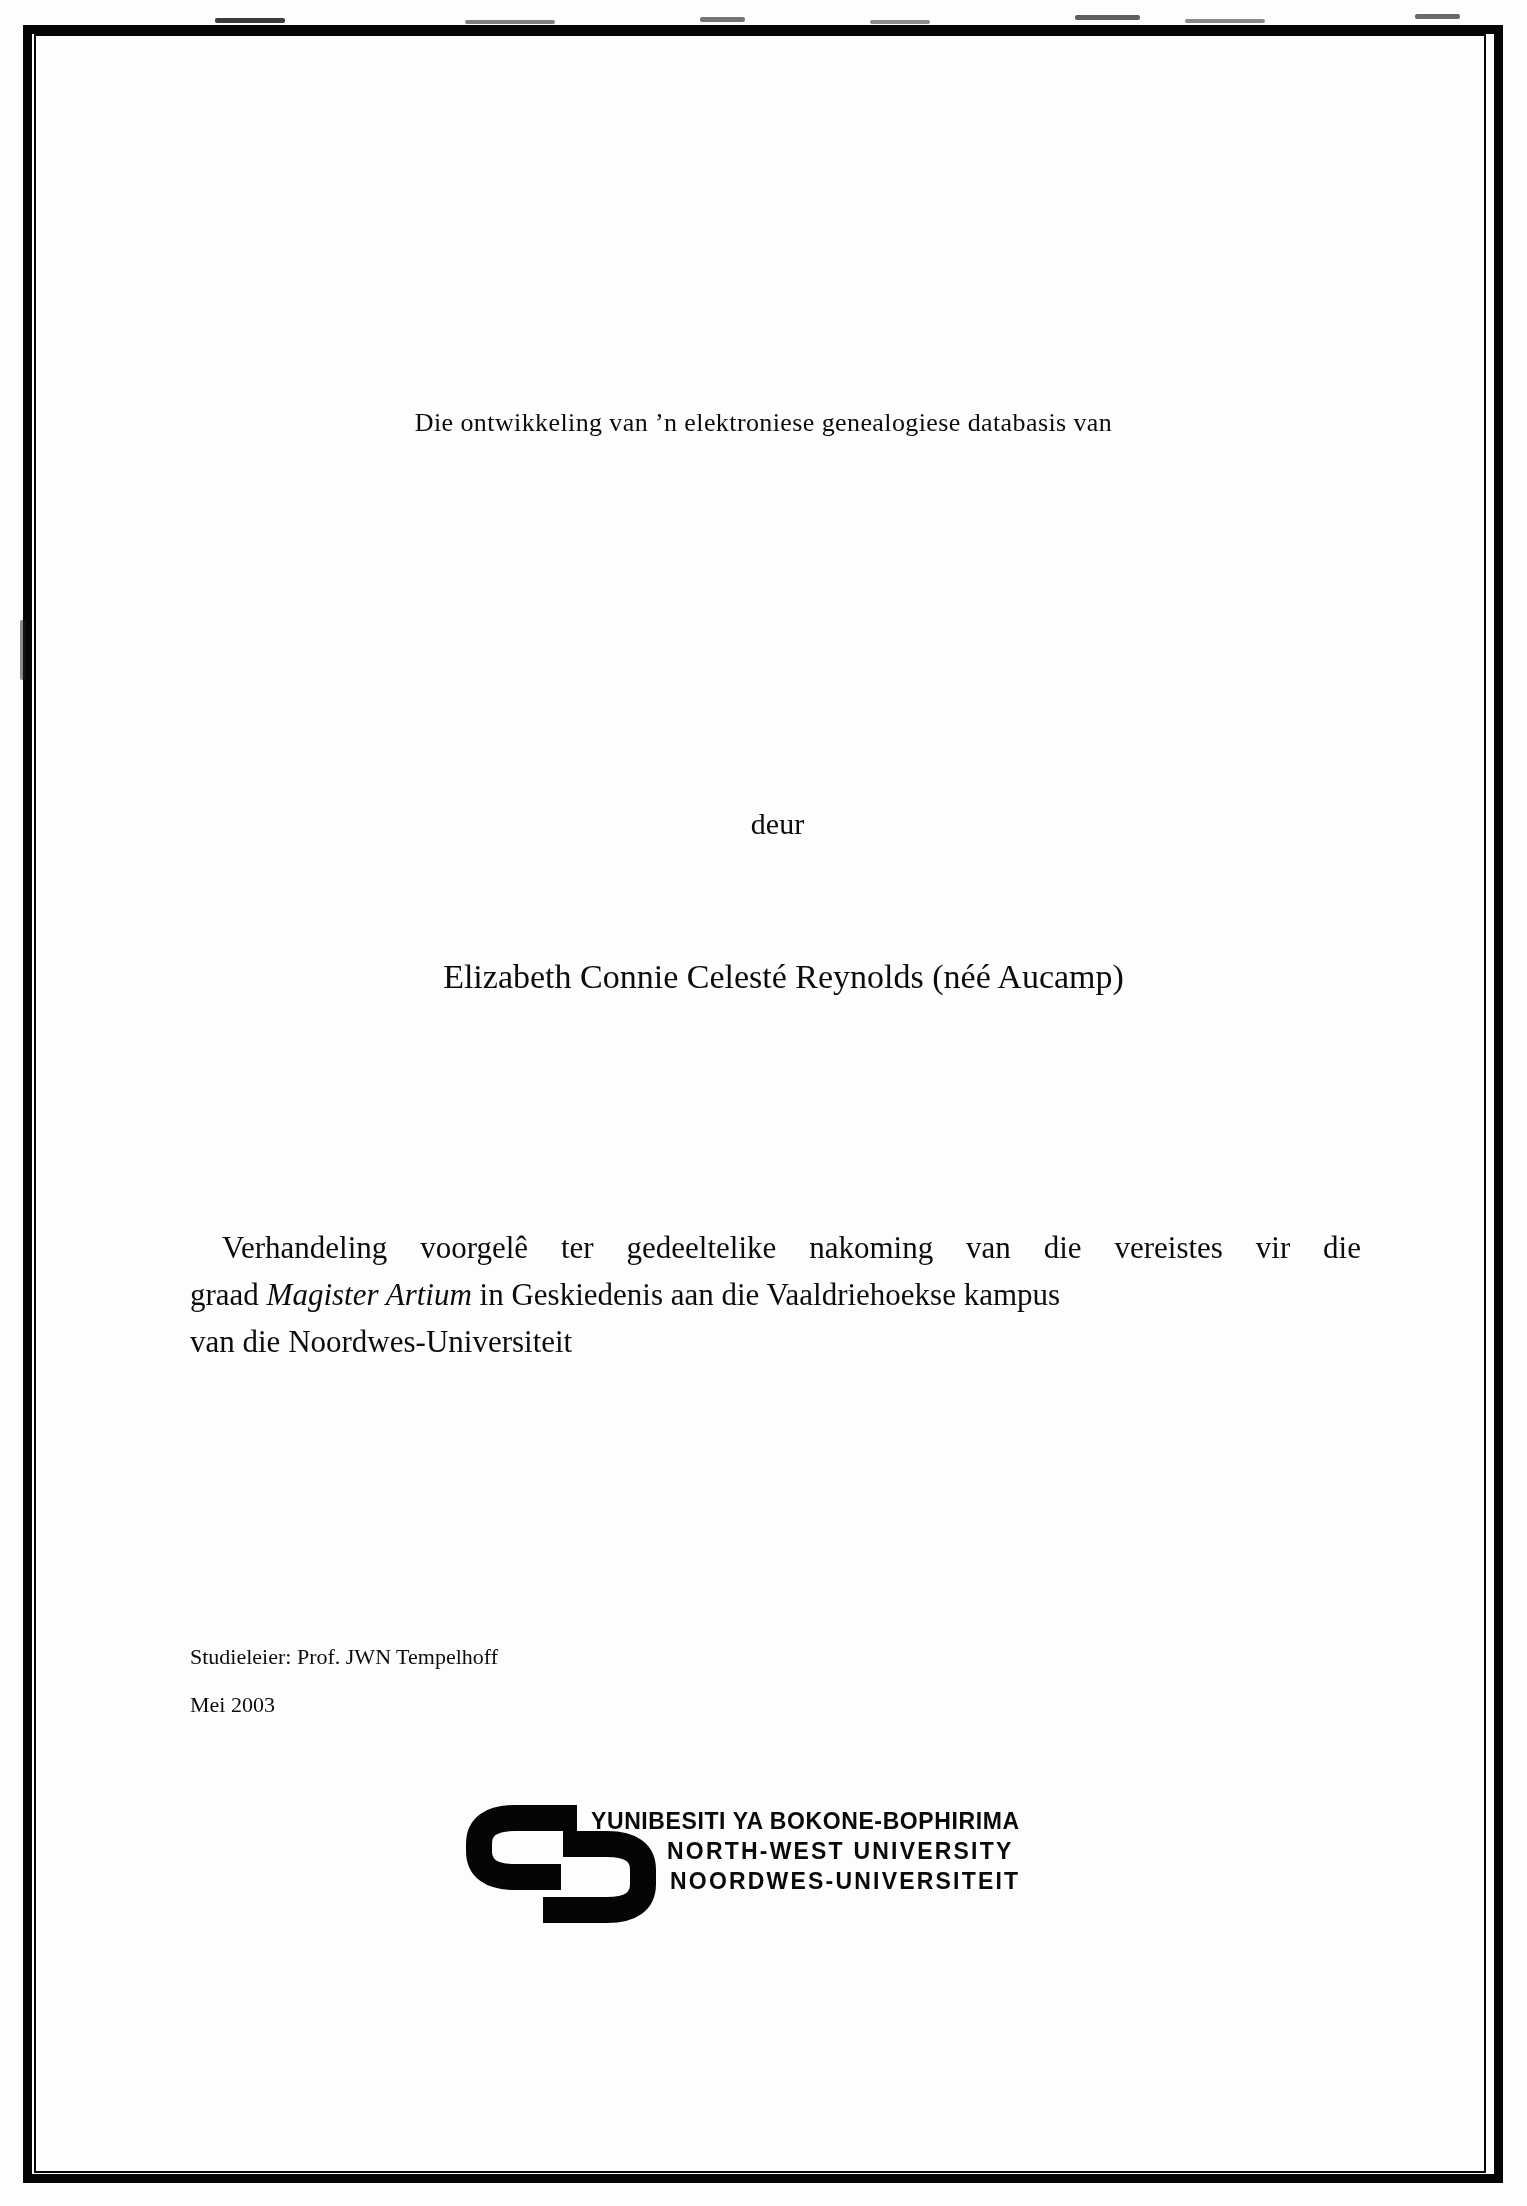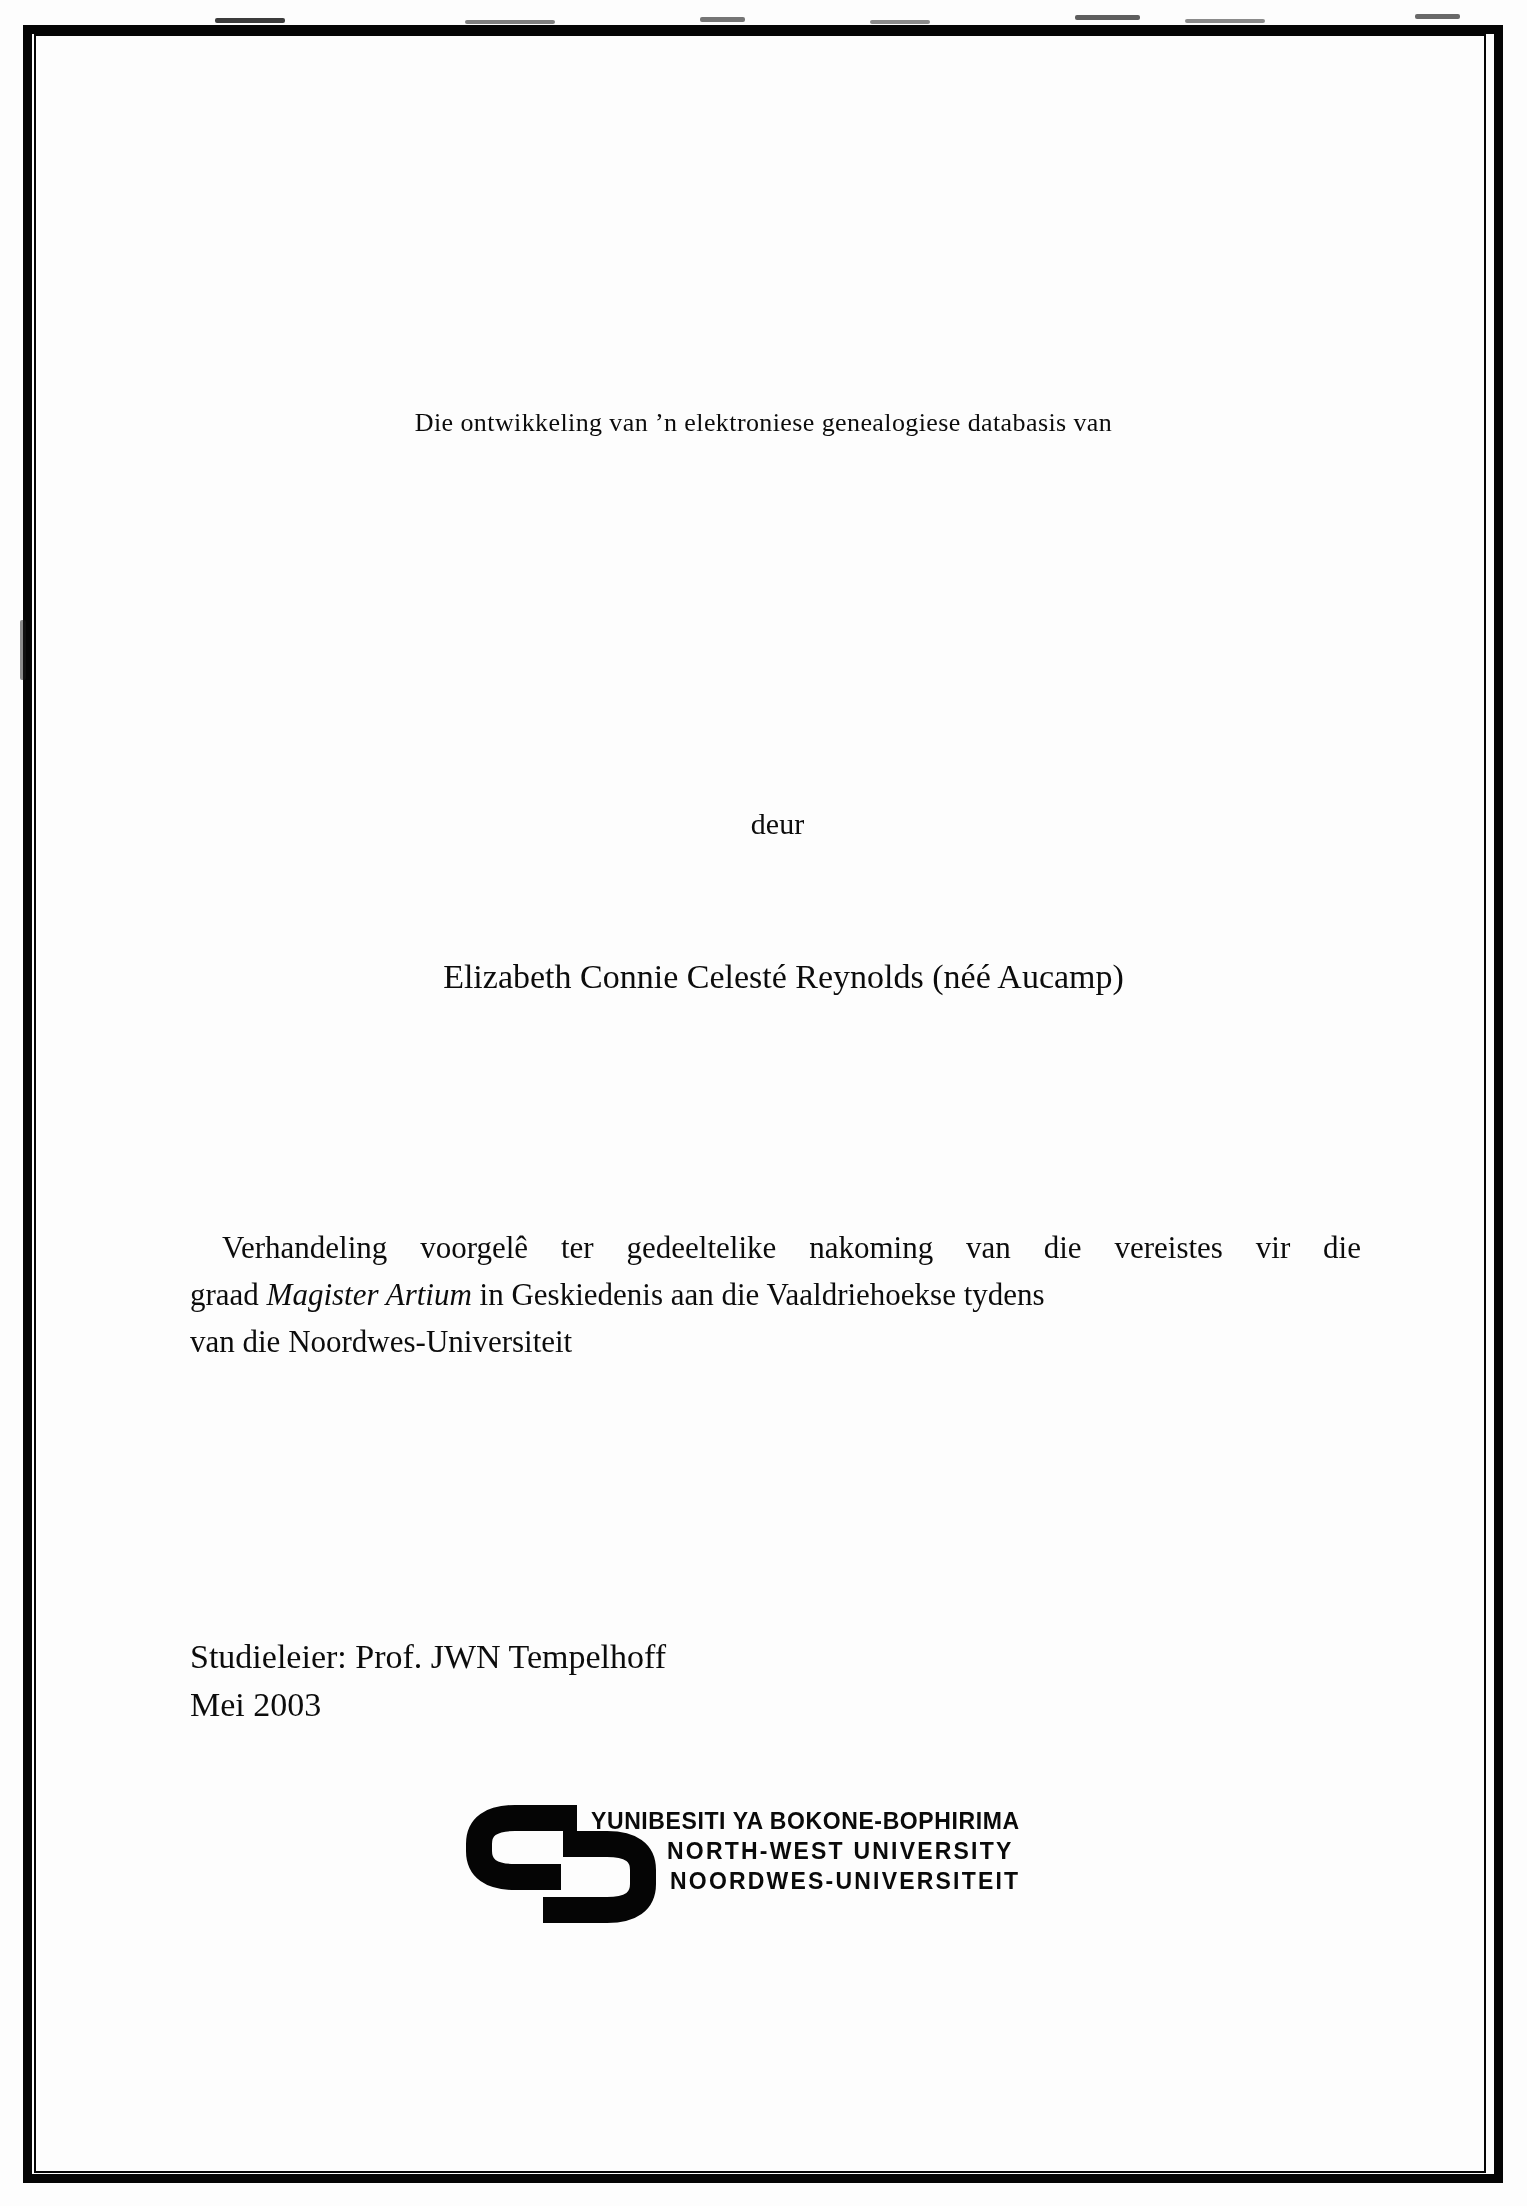--- a/index.html
+++ b/index.html
@@ -91,21 +91,21 @@
     text-align: justify;
     text-align-last: justify;
     white-space: nowrap0; 
     margin-left: 32px;
   }
   .italic { font-style: italic; }
   .supervisor-block {
     position: absolute;
     left: 190px;
     top: 1633px;
-    font-size: 34px;
+    font-size: 22px;
     line-height: 48px;
   }
   .logo {
     position: absolute;
     left: 463px;
     top: 1802px;
     width: 700px;
     height: 130px;
   }
   .logo-mark {
@@ -146,21 +146,21 @@
   <div class="title-block">
     <div>Die ontwikkeling van ’n elektroniese genealogiese databasis van</div>
   </div>
 
   <div class="byline">deur</div>
 
   <div class="author">Elizabeth Connie Celesté Reynolds (néé Aucamp)</div>
 
   <div class="description">
     <div class="justified">Verhandeling voorgelê ter gedeeltelike nakoming van die vereistes vir die</div>
-    <div><span>graad </span><span class="italic">Magister Artium</span><span> in Geskiedenis aan die Vaaldriehoekse tydens</span></div>
+    <div><span>graad </span><span class="italic">Magister Artium</span><span> in Geskiedenis aan die Vaaldriehoekse kampus</span></div>
     <div>van die Noordwes-Universiteit</div>
   </div>
 
   <div class="supervisor-block">
     <div>Studieleier: Prof. JWN Tempelhoff</div>
     <div>Mei 2003</div>
   </div>
 
   <div class="logo">
     <svg class="logo-mark" width="196" height="122" viewBox="0 0 196 122" aria-hidden="true">

